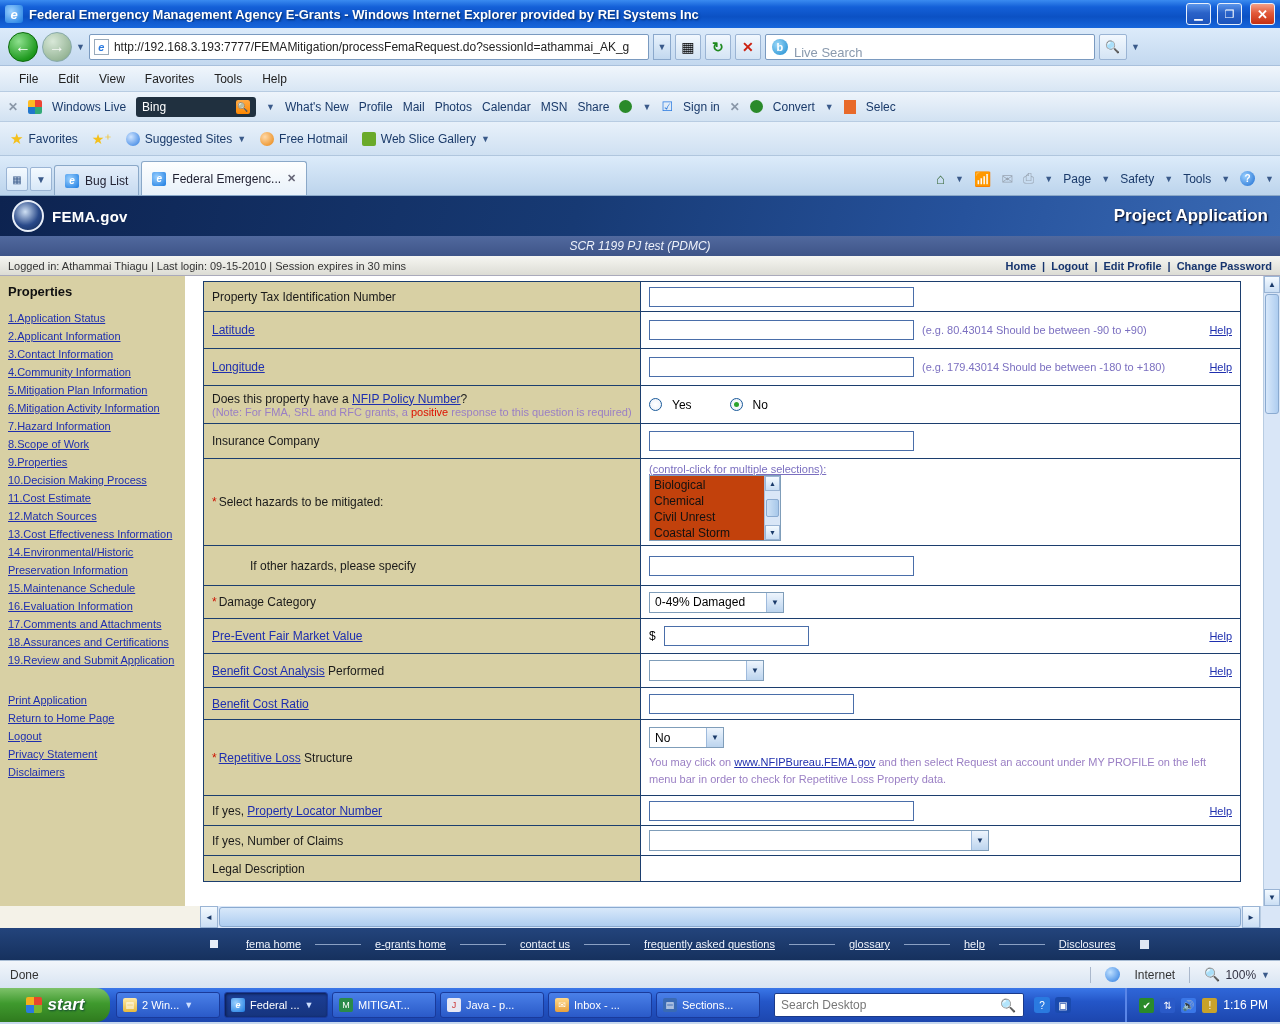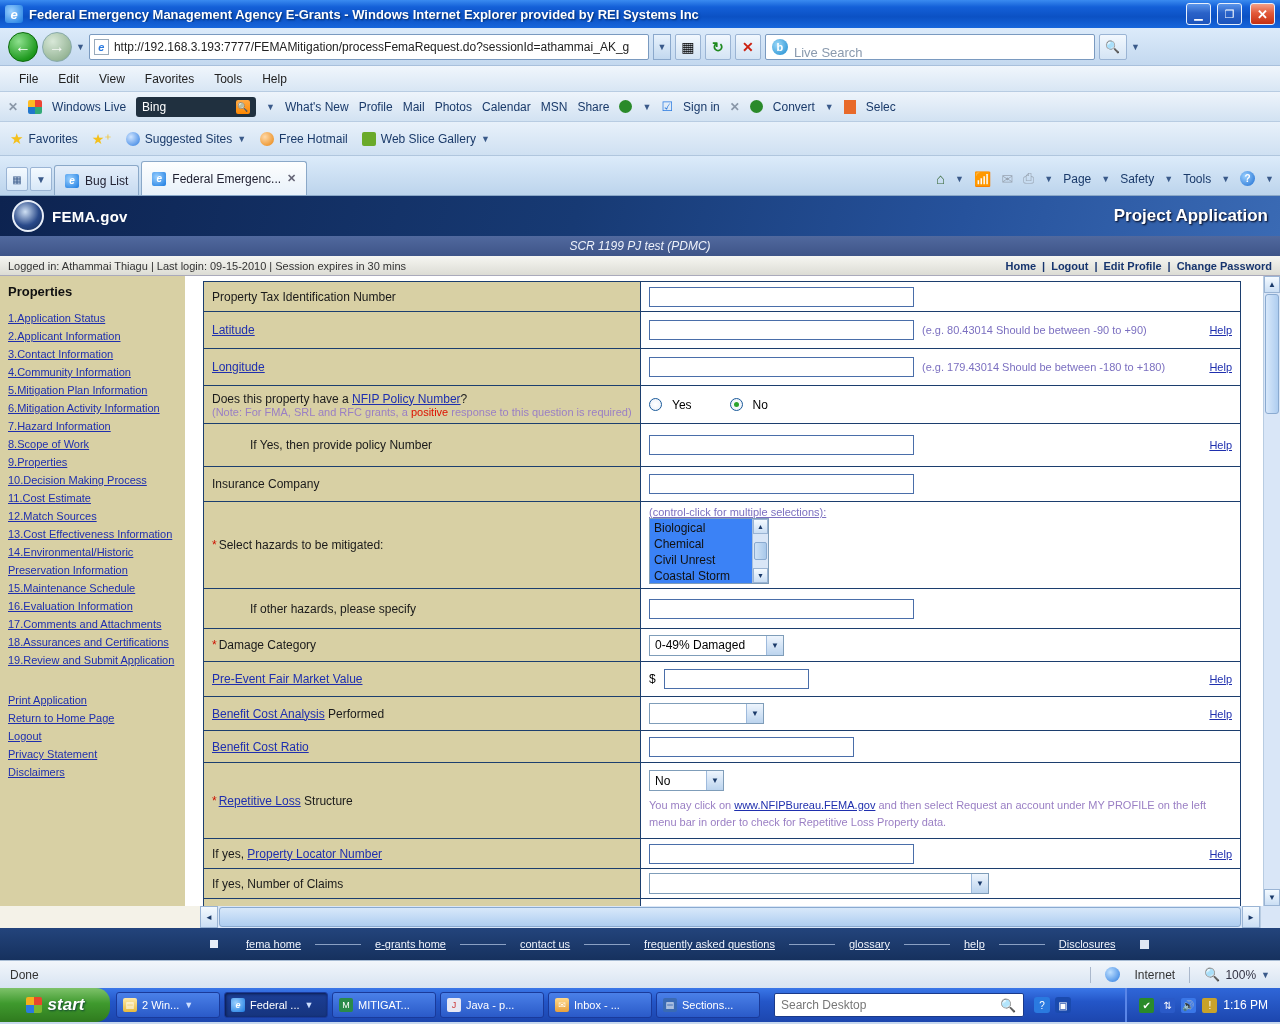--- a/index.html
+++ b/index.html
@@ -102,21 +102,21 @@
 .note-purple { color:#9a7fc4; font-size:11px; }
 .note-red { color:#dd1100; }
 a.help { color:#1f2fae; text-decoration:underline; font-size:11px; margin-left:auto; }
 input.txt { height:20px; border:1px solid #4a6ea9; font-size:12px; padding:0 3px; font-family:"Liberation Sans",sans-serif; }
 .w265 { width:265px; } .w205 { width:205px; } .w145 { width:145px; }
 .radio { width:13px; height:13px; border-radius:50%; border:1px solid #1a5a9a; background:radial-gradient(#fff,#e8eef6); display:inline-block; position:relative; vertical-align:-2px; }
 .radio.checked::after { content:""; position:absolute; inset:3px; border-radius:50%; background:#2ca32c; }
 .xp-select { display:inline-flex; align-items:center; border:1px solid #7f9db9; background:#fff; height:21px; font-size:12px; }
 .xp-select .val { padding:0 5px; flex:1; white-space:nowrap; overflow:hidden; }
 .arrow-btn { width:17px; align-self:stretch; background:linear-gradient(#eef5fd,#bcd4ee); border-left:1px solid #9ebadc; display:flex; align-items:center; justify-content:center; font-size:8px; color:#1a3a6a; }
-.multi { width:120px; height:66px; border:1px solid #7f9db9; background:#3b82f6; display:flex; }
+.multi { width:132px; height:66px; border:1px solid #7f9db9; background:#c2410c; display:flex; }
 .multi-opts { flex:1; font-size:12px; padding:1px 4px; line-height:16px; color:#111; overflow:hidden; }
 .ms-sb { width:16px; background:#d9e6f7; border-left:1px solid #aac0dc; display:flex; flex-direction:column; justify-content:space-between; }
 .sb-btn { height:15px; background:linear-gradient(#f4faff,#cadef4); border:1px solid #9ab4d4; font-size:7px; color:#1a3a6a; display:flex; align-items:center; justify-content:center; }
 .ms-thumb { flex:0 0 18px; margin:1px; background:linear-gradient(90deg,#cfe2f6,#a8c8ea); border:1px solid #8aaad0; border-radius:2px; }
 .note-lines { margin-top:6px; line-height:17px; }
 
 
 .vscroll { flex:0 0 17px; background:#d9e6f7; display:flex; flex-direction:column; border-left:1px solid #b8cce2; }
 .vs-btn { height:17px; background:linear-gradient(#f4faff,#cadef4); border:1px solid #9ab4d4; font-size:8px; color:#1a3a6a; display:flex; align-items:center; justify-content:center; }
 .vs-thumb { height:120px; margin:1px; background:linear-gradient(90deg,#d8e8fa,#aecdf0); border:1px solid #8aaad0; border-radius:3px; }
@@ -387,31 +387,20 @@
                 <div class="flexrow" style="gap:10px;">
             <span class="radio"></span>
             <span>Yes</span>
             <span style="width:18px;"></span>
             <span class="radio checked"></span>
             <span>No</span>
           </div>
               </td>
         </tr>
 
-        <tr style="height:43px;">
-          <td class="lbl">
-                <span class="indent" style="display:block;">If Yes, then provide policy Number</span>
-              </td>
-          <td class="inp">
-                <div class="flexrow">
-            <input type="text" class="txt w265" style="">
-            <a href="#" class="help">Help</a>
-          </div>
-              </td>
-        </tr>
 
         <tr style="height:35px;">
           <td class="lbl"><span>Insurance Company</span></td>
           <td class="inp">
                 <div class="flexrow">
                   <input type="text" class="txt w265" style="">
                 </div>
               </td>
         </tr>
 

